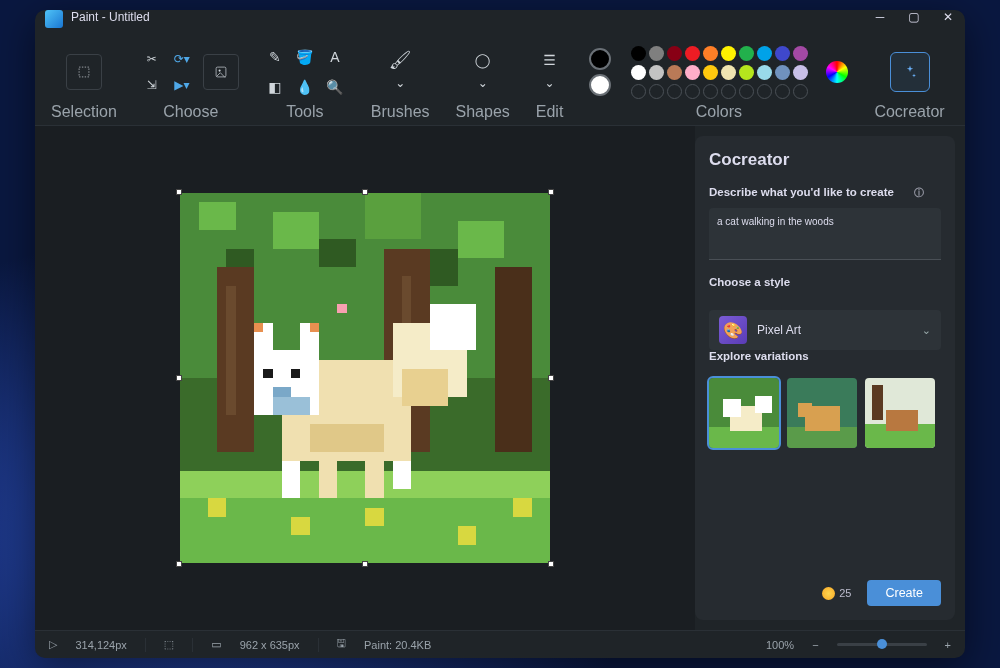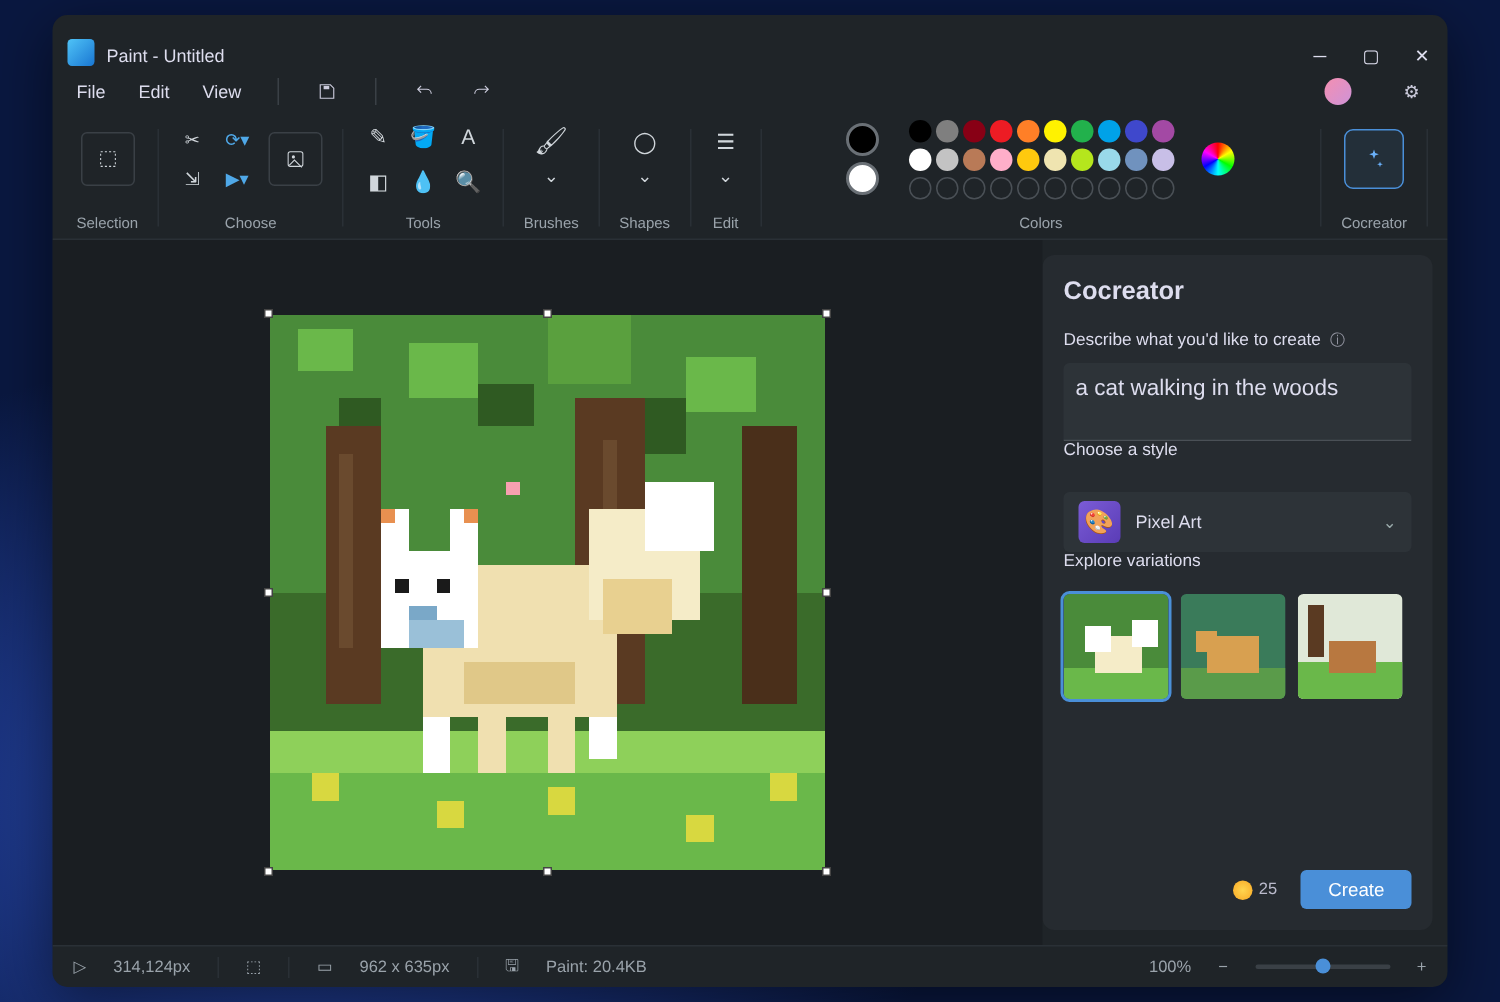--- a/index.html
+++ b/index.html
@@ -13,21 +13,21 @@
 .window {
   width: 930px; height: 648px;
   background: #1f2428;
   border-radius: 10px;
   display: flex; flex-direction: column;
   overflow: hidden;
   position: relative;
   box-shadow: 0 10px 40px rgba(0,0,0,.5);
 }
 .titlebar {
-  height: 34px; display: flex; align-items: flex-end; padding: 0 10px; color: #dde;
+  height: 34px; display: flex; align-items: flex-start; padding: 0 10px; color: #dde;
 }
 .titlebar .appicon {
   width: 18px; height: 18px; margin-right: 8px;
   background: linear-gradient(135deg,#4fc3f7,#1976d2);
   border-radius: 3px;
 }
 .titlebar .title { font-size: 12px; color: #dde; }
 .titlebar .winbtns { margin-left: auto; display: flex; gap: 20px; color: #dde; }
 .winbtn { width: 14px; text-align: center; cursor: pointer; font-size: 12px; }
 .menubar {
@@ -36,21 +36,21 @@
 .menubar .spacer { flex: 1; }
 .menubar .iconbtn { width: 16px; height: 16px; cursor: pointer; color: #ccd; display:flex; align-items:center; justify-content:center; }
 .menubar .msep { width:1px; height:18px; background:#3a4046; margin: 0 2px; }
 .avatar { width:18px; height:18px; border-radius:50%; background: linear-gradient(135deg,#f48fb1,#ce93d8); }
 .ribbon {
   height: 82px; display: flex; align-items: stretch; padding: 0 10px; gap: 4px;
   border-bottom: 1px solid #2a3036;
 }
 .rgroup { display: flex; flex-direction: column; align-items: center; padding: 6px 6px 4px; }
 .rgroup .row { display: flex; gap: 10px; align-items: center; }
-.rgroup .lbl { font-size: 10px; color: #9aa3ab; margin-top: auto; }
+.rgroup .lbl { font-size: 16px; color: #9aa3ab; margin-top: auto; }
 .rsep { width:1px; background:#2a3036; margin: 8px 3px; }
 .ricon {
   width: 20px; height: 20px; display: flex; align-items: center; justify-content: center;
   color: #d0d6db; cursor: pointer; font-size: 14px;
 }
 .ricon.big { width: 36px; height: 36px; border: 1px solid #3a4046; border-radius: 4px; }
 .ricon.small { width:18px; height:18px; font-size:12px; }
 .colorgrid { display: flex; flex-direction: column; gap: 4px; margin-left:4px; }
 .colorrow { display: flex; gap: 3px; }
 .swatch { width: 15px; height: 15px; border-radius: 50%; cursor: pointer; }
@@ -72,24 +72,24 @@
 }
 .handle { position: absolute; width: 6px; height: 6px; background: #fff; border:1px solid #444; }
 .handle.tl{top:-4px;left:-4px}.handle.tm{top:-4px;left:50%;margin-left:-3px}.handle.tr{top:-4px;right:-4px}
 .handle.ml{top:50%;left:-4px;margin-top:-3px}.handle.mr{top:50%;right:-4px;margin-top:-3px}
 .handle.bl{bottom:-4px;left:-4px}.handle.bm{bottom:-4px;left:50%;margin-left:-3px}.handle.br{bottom:-4px;right:-4px}
 .sidepanel {
   width: 260px; background: #262b30; border-radius: 8px; margin: 10px 10px 10px 0;
   padding: 14px; color: #dde; display: flex; flex-direction: column;
 }
 .sidepanel h2 { font-size: 17px; font-weight: 600; margin-bottom: 16px; }
-.sidepanel .seclbl { font-size: 11.5px; color: #dde; display:flex; align-items:center; gap:6px; margin-bottom:8px;}
+.sidepanel .seclbl { font-size: 11.5px; color: #dde; display:flex; align-items:flex-start; gap:20px; margin-bottom:8px;font-weight:bold;}
 .sidepanel textarea {
   width: 100%; height: 52px; background: #2d3338; border: none; border-bottom:1px solid #4a5056;
-  border-radius: 4px 4px 0 0; color: #dde; font-size: 15px; padding: 8px; resize: none;
+  border-radius: 4px 4px 0 0; color: #dde; font-size: 10px; padding: 8px; resize: none;
   font-family: inherit;
 }
 .styleselect {
   margin-top: 14px; display: flex; align-items: center; gap: 10px;
   background: #2d3338; border-radius: 4px; padding: 6px 10px; cursor: pointer;
 }
 .styleicon {
   width: 28px; height: 28px; border-radius: 4px;
   background: linear-gradient(135deg,#7b5cd6,#5a3cb6);
   display:flex;align-items:center;justify-content:center;font-size:16px;
@@ -126,46 +126,20 @@
   <div class="titlebar">
     <div class="appicon"></div>
     <div class="title">Paint - Untitled</div>
     <div class="winbtns">
       <div class="winbtn">─</div>
       <div class="winbtn">▢</div>
       <div class="winbtn">✕</div>
     </div>
   </div>
 
-  <div class="menubar">
-    <div>File</div>
-    <div>Edit</div>
-    <div>View</div>
-    <div class="msep"></div>
-    <div class="iconbtn">
-        <svg viewBox="0 0 16 16">
-          <path d="M2 2h9l3 3v9H2z" fill="none" stroke="currentColor"></path>
-          <rect x="5" y="3" width="5" height="3" fill="currentColor"></rect>
-        </svg>
-      </div>
-    <div class="msep"></div>
-    <div class="iconbtn">
-        <svg viewBox="0 0 16 16">
-          <path d="M5 3L2 6l3 3M2 6h8a4 4 0 014 4" fill="none" stroke="currentColor"></path>
-        </svg>
-      </div>
-    <div class="iconbtn">
-        <svg viewBox="0 0 16 16">
-          <path d="M11 3l3 3-3 3M14 6H6a4 4 0 00-4 4" fill="none" stroke="currentColor"></path>
-        </svg>
-      </div>
-    <div class="spacer"></div>
-    <div class="avatar"></div>
-    <div class="iconbtn" style="margin-left:10px">⚙</div>
-  </div>
 
   <div class="ribbon">
     <div class="rgroup">
       <div class="row" style="height:44px">
         <div class="ricon big">
           <svg viewBox="0 0 20 20">
               <rect x="3" y="3" width="14" height="14" fill="none" stroke="currentColor" stroke-dasharray="2 2"></rect>
             </svg>
         </div>
       </div>
@@ -365,21 +339,21 @@
     </div>
 
     <div class="sidepanel">
       <h2>Cocreator</h2>
       <div class="seclbl">
         <span>Describe what you'd like to create</span>
         <span style="font-size:10px;opacity:.6">ⓘ</span>
       </div>
       <textarea style="">a cat walking in the woods</textarea>
 
-      <div class="seclbl" style="margin-top:0">Choose a style</div>
+      <div class="seclbl" style="margin-top:16px">Choose a style</div>
       <div class="styleselect">
         <div class="styleicon">🎨</div>
         <div style="font-size:12px">Pixel Art</div>
         <div class="chev">⌄</div>
       </div>
 
       <div class="seclbl" style="">Explore variations</div>
       <div class="variations">
         <div class="varthumb sel">
           <svg viewBox="0 0 20 20" style="width:100%;height:100%" shape-rendering="crispEdges">

